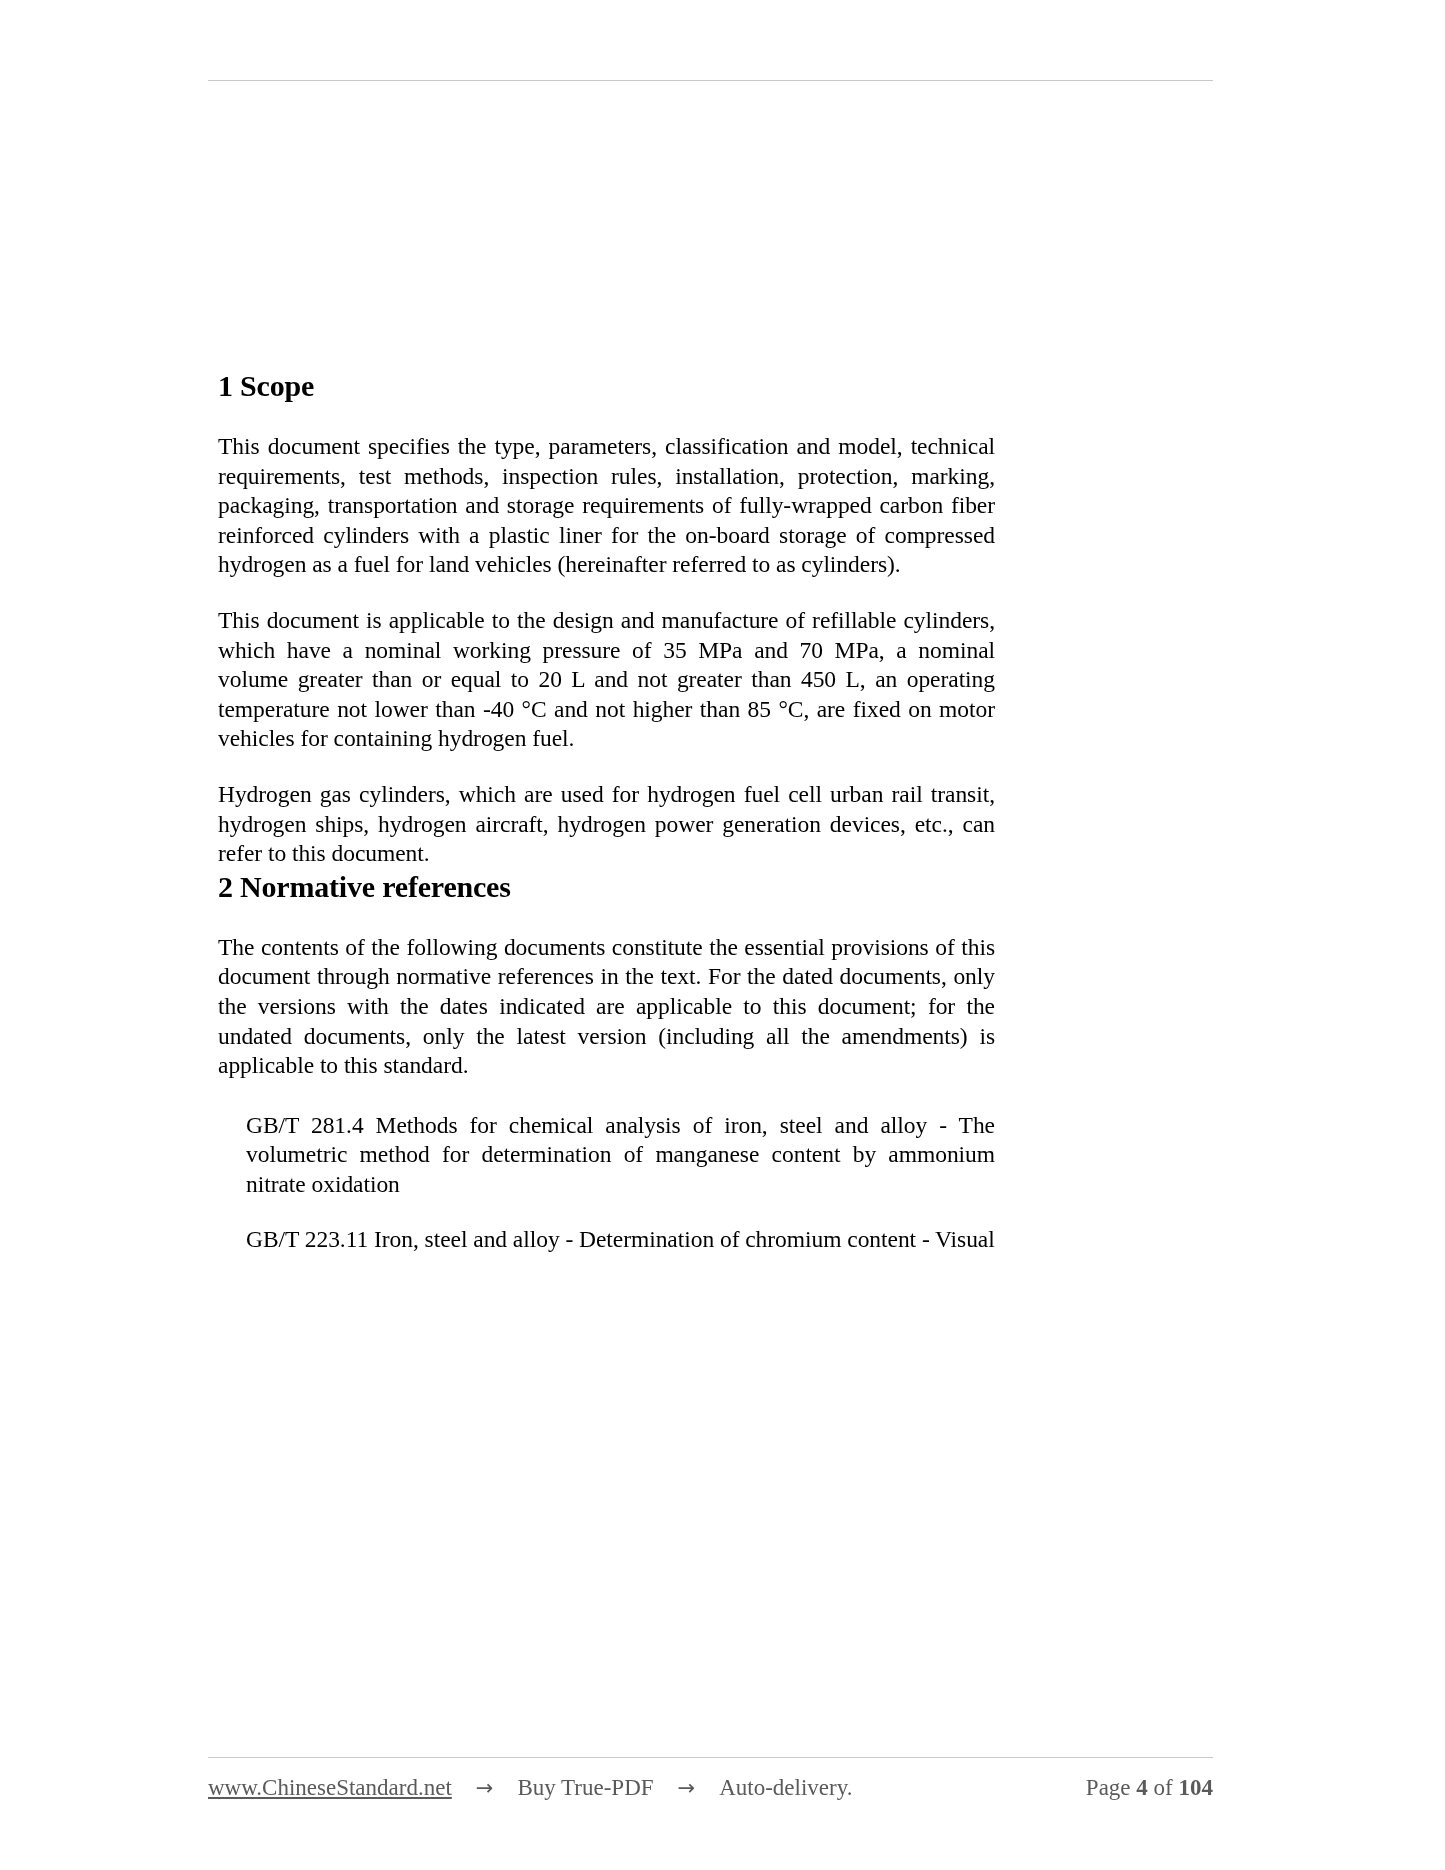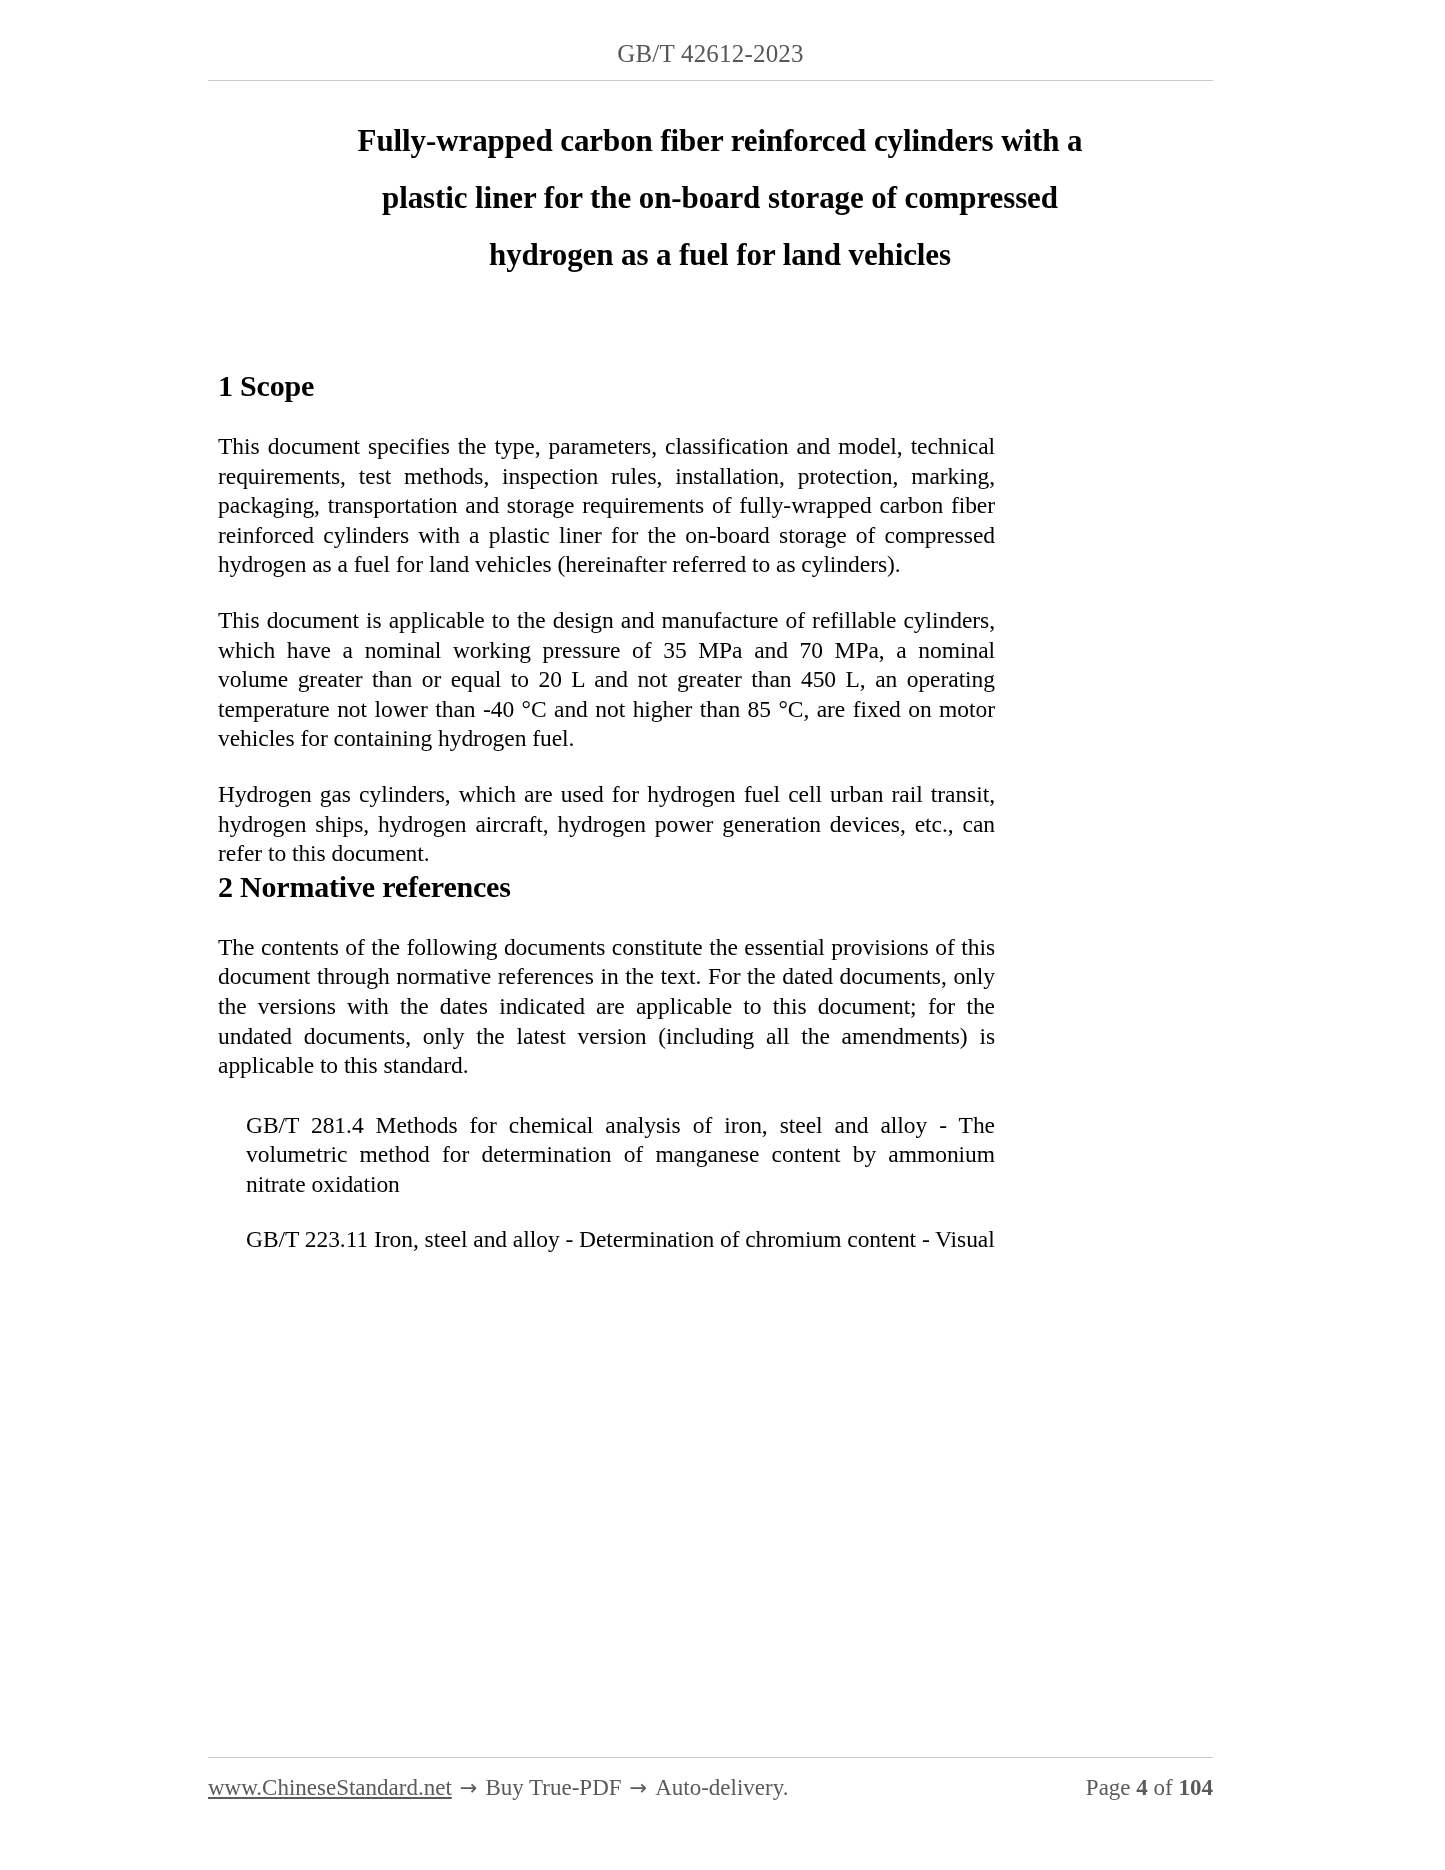--- a/index.html
+++ b/index.html
@@ -117,48 +117,42 @@
     height: 40px;
     display: flex;
     align-items: center;
     justify-content: space-between;
     font-size: 23px;
     color: #5a5a5a;
   }
   .footer-left {
     display: flex;
     align-items: baseline;
-    gap: 8px;
+    gap: 24px;
     white-space: nowrap;
   }
   .footer-url {
     text-decoration: underline;
     color: #5a5a5a;
   }
   .arrow-glyph {
     font-family: "DejaVu Sans", sans-serif;
     font-size: 21px;
     color: #5a5a5a;
   }
   .footer-right { white-space: nowrap; }
   .footer-right b { font-weight: bold; }
 </style>
 </head>
 <body>
 
 <div class="page">
 
-  <div class="page-header">GB/T 42612-2023</div>
   <div class="header-rule"></div>
 
-  <div class="doc-title">
-    <span class="tline">Fully-wrapped carbon fiber reinforced cylinders with a</span>
-    <span class="tline">plastic liner for the on-board storage of compressed</span>
-    <span class="tline">hydrogen as a fuel for land vehicles</span>
-  </div>
 
   <div class="content">
 
     <h2 class="section-heading sec1-heading">1 Scope</h2>
 
     <p class="body-para first-after-heading">This document specifies the type, parameters, classification and model, technical requirements, test methods, inspection rules, installation, protection, marking, packaging, transportation and storage requirements of fully-wrapped carbon fiber reinforced cylinders with a plastic liner for the on-board storage of compressed hydrogen as a fuel for land vehicles (hereinafter referred to as cylinders).</p>
 
     <p class="body-para spaced">This document is applicable to the design and manufacture of refillable cylinders, which have a nominal working pressure of 35 MPa and 70 MPa, a nominal volume greater than or equal to 20 L and not greater than 450 L, an operating temperature not lower than -40 °C and not higher than 85 °C, are fixed on motor vehicles for containing hydrogen fuel.</p>
 
     <p class="body-para spaced">Hydrogen gas cylinders, which are used for hydrogen fuel cell urban rail transit, hydrogen ships, hydrogen aircraft, hydrogen power generation devices, etc., can refer to this document.</p>

